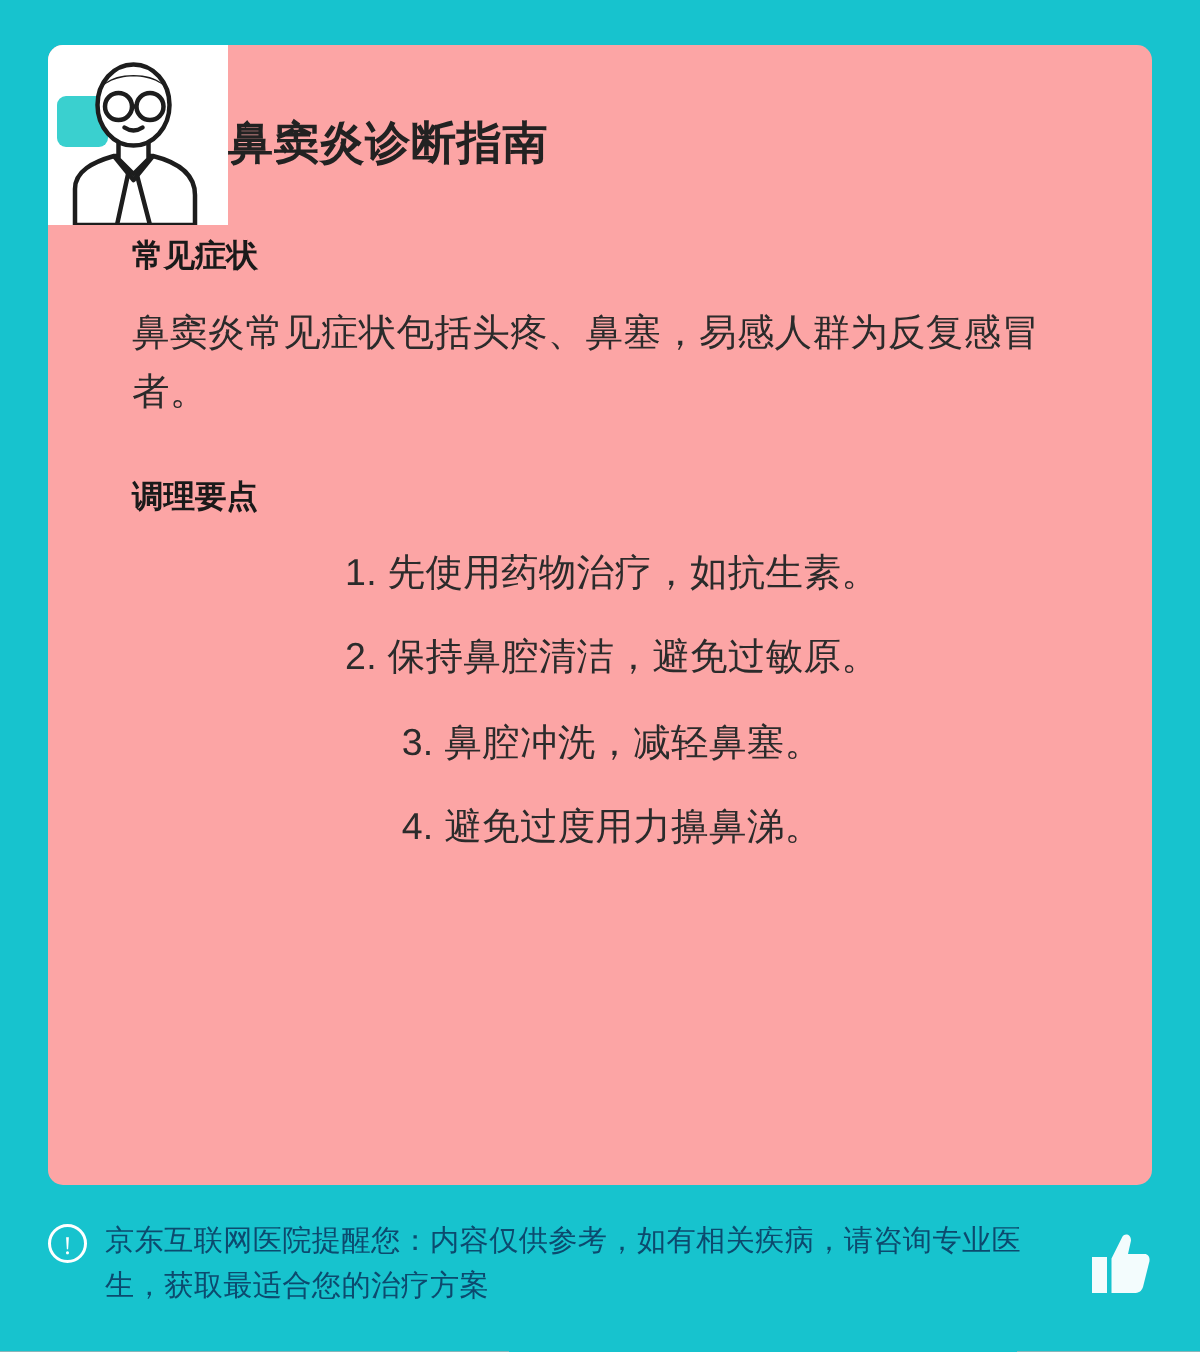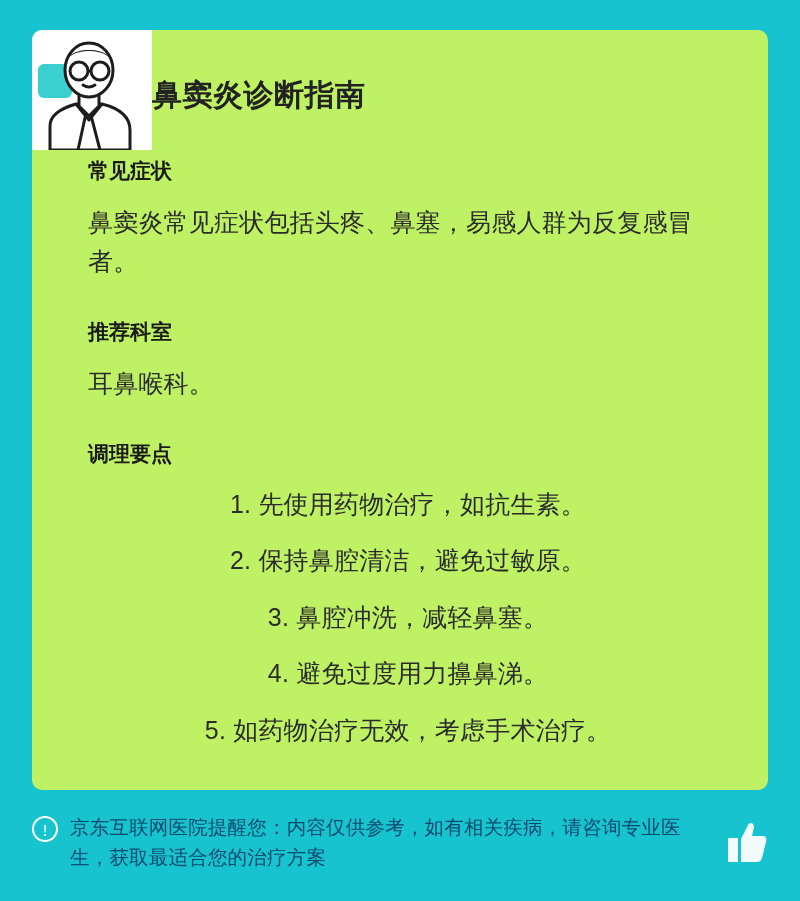--- a/index.html
+++ b/index.html
@@ -19,21 +19,21 @@
     inset: 0;
     display: flex;
     flex-direction: column;
   }
   .card {
     position: absolute;
     left: 32px;
     top: 30px;
     width: 736px;
     height: 760px;
-    background: #bef264;
+    background: #fca5a5;
     border-radius: 10px;
     box-sizing: border-box;
   }
   .doctor-icon {
     position: absolute;
     left: 0px;
     top: 0px;
     width: 120px;
     height: 120px;
     overflow: hidden;
@@ -159,33 +159,28 @@
 
     <div class="title">鼻窦炎诊断指南</div>
 
     <div class="content">
 
       <div class="section">
         <h2 class="section-heading">常见症状</h2>
         <p class="paragraph">鼻窦炎常见症状包括头疼、鼻塞，易感人群为反复感冒者。</p>
       </div>
 
-      <div class="section">
-        <h2 class="section-heading">推荐科室</h2>
-        <p class="paragraph">耳鼻喉科。</p>
-      </div>
 
       <div class="section">
         <h2 class="section-heading">调理要点</h2>
         <ol class="steps">
           <li>1. 先使用药物治疗，如抗生素。</li>
           <li>2. 保持鼻腔清洁，避免过敏原。</li>
           <li>3. 鼻腔冲洗，减轻鼻塞。</li>
           <li>4. 避免过度用力擤鼻涕。</li>
-          <li>5. 如药物治疗无效，考虑手术治疗。</li>
         </ol>
       </div>
 
     </div>
   </div>
 
   <div class="footer">
     <div class="footer-icon">!</div>
     <div class="footer-text">京东互联网医院提醒您：内容仅供参考，如有相关疾病，请咨询专业医生，获取最适合您的治疗方案</div>
     <div class="thumb">

